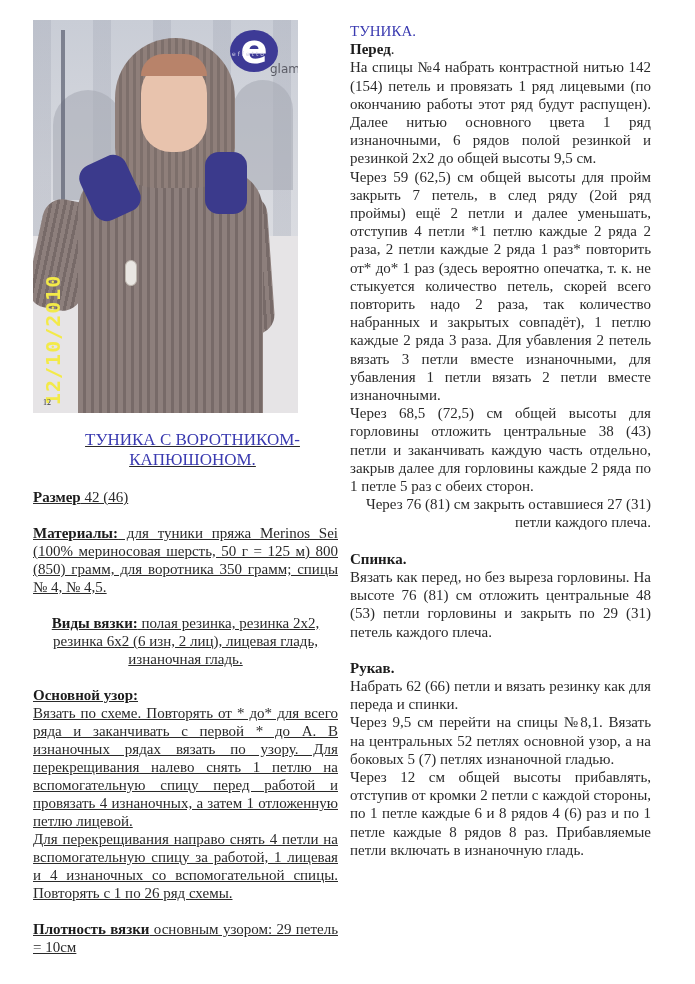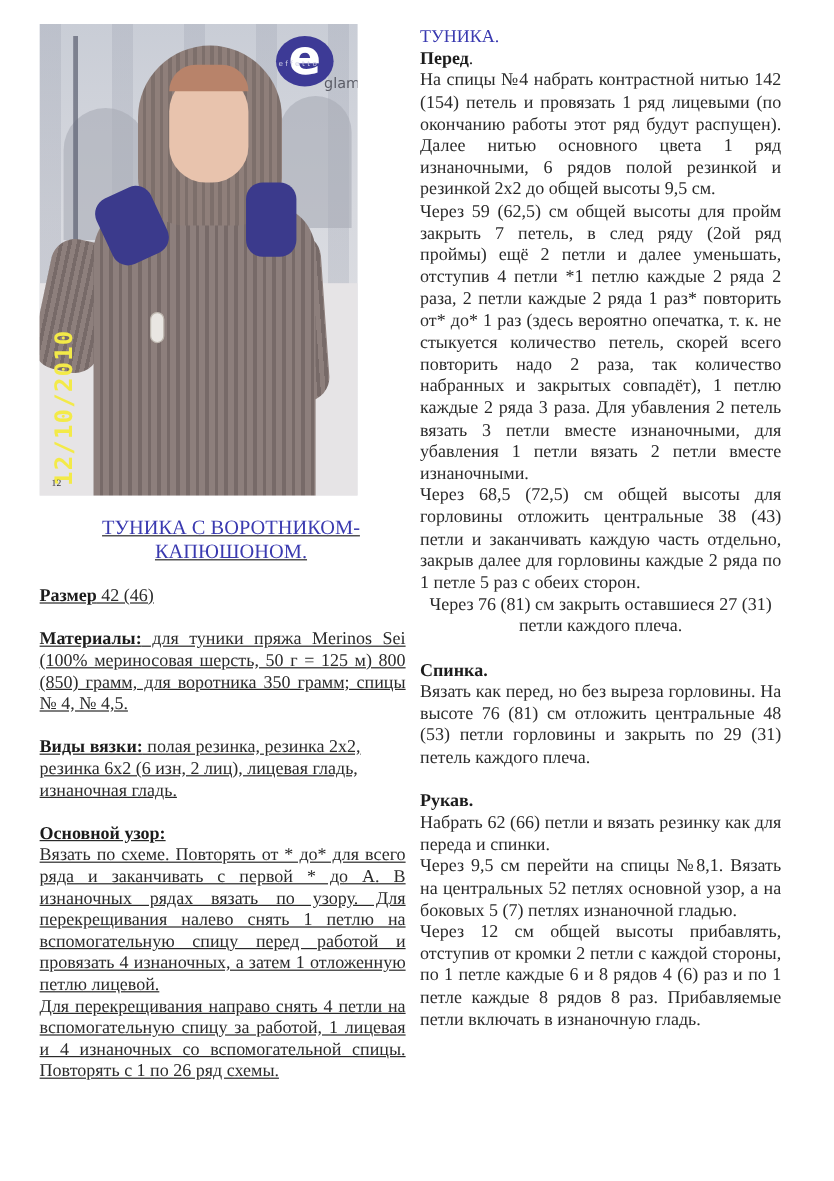--- a/index.html
+++ b/index.html
@@ -73,35 +73,36 @@
 
 <div class="left-col">
   <div class="title">
     <div>ТУНИКА С ВОРОТНИКОМ-</div>
     <div>КАПЮШОНОМ.</div>
   </div>
   <p><b>Размер</b><span> 42 (46)</span></p>
   <div class="gap"></div>
   <p><b>Материалы:</b><span> для туники пряжа Merinos Sei (100% мериносовая шерсть, 50 г = 125 м) 800 (850) грамм, для воротника 350 грамм; спицы № 4, № 4,5.</span></p>
   <div class="gap"></div>
-  <p style="text-align:left;"><b>Виды вязки:</b><span> полая резинка, резинка 2х2, резинка 6х2 (6 изн, 2 лиц), лицевая гладь, изнаночная гладь.</span></p>
+  <p style="text-align:center;"><b>Виды вязки:</b><span> полая резинка, резинка 2х2, резинка 6х2 (6 изн, 2 лиц), лицевая гладь, изнаночная гладь.</span></p>
   <div class="gap"></div>
   <p><b>Основной узор:</b></p>
   <p>Вязать по схеме. Повторять от * до* для всего ряда и заканчивать с первой * до А. В изнаночных рядах вязать по узору. Для перекрещивания налево снять 1 петлю на вспомогательную спицу перед работой и провязать 4 изнаночных, а затем 1 отложенную петлю лицевой.</p>
   <p>Для перекрещивания направо снять 4 петли на вспомогательную спицу за работой, 1 лицевая и 4 изнаночных со вспомогательной спицы. Повторять с 1 по 26 ряд схемы.</p>
   <div class="gap"></div>
+  <p><b>Плотность вязки</b><span> основным узором: 29 петель = 10см</span></p>
 </div>
 
 <div class="right-col">
   <div class="section-title">ТУНИКА.</div>
   <p><b>Перед</b>.</p>
   <p>На спицы №4 набрать контрастной нитью 142 (154) петель и провязать 1 ряд лицевыми (по окончанию работы этот ряд будут распущен). Далее нитью основного цвета 1 ряд изнаночными, 6 рядов полой резинкой и резинкой 2х2 до общей высоты 9,5 см.</p>
   <p>Через 59 (62,5) см общей высоты для пройм закрыть 7 петель, в след ряду (2ой ряд проймы) ещё 2 петли и далее уменьшать, отступив 4 петли *1 петлю каждые 2 ряда 2 раза, 2 петли каждые 2 ряда 1 раз* повторить от* до* 1 раз (здесь вероятно опечатка, т. к. не стыкуется количество петель, скорей всего повторить надо 2 раза, так количество набранных и закрытых совпадёт), 1 петлю каждые 2 ряда 3 раза. Для убавления 2 петель вязать 3 петли вместе изнаночными, для убавления 1 петли вязать 2 петли вместе изнаночными.</p>
   <p>Через 68,5 (72,5) см общей высоты для горловины отложить центральные 38 (43) петли и заканчивать каждую часть отдельно, закрыв далее для горловины каждые 2 ряда по 1 петле 5 раз с обеих сторон.</p>
-  <p style="text-align:center;">Через 76 (81) см закрыть оставшиеся 27 (31) петли каждого плеча.</p>
+  <p style="text-align:right;">Через 76 (81) см закрыть оставшиеся 27 (31) петли каждого плеча.</p>
   <div class="gap"></div>
   <p><b>Спинка.</b></p>
   <p>Вязать как перед, но без выреза горловины. На высоте 76 (81) см отложить центральные 48 (53) петли горловины и закрыть по 29 (31) петель каждого плеча.</p>
   <div class="gap"></div>
   <p><b>Рукав.</b></p>
   <p>Набрать 62 (66) петли и вязать резинку как для переда и спинки.</p>
   <p>Через 9,5 см перейти на спицы №8,1. Вязать на центральных 52 петлях основной узор, а на боковых 5 (7) петлях изнаночной гладью.</p>
   <p>Через 12 см общей высоты прибавлять, отступив от кромки 2 петли с каждой стороны, по 1 петле каждые 6 и 8 рядов 4 (6) раз и по 1 петле каждые 8 рядов 8 раз. Прибавляемые петли включать в изнаночную гладь.</p>
 </div>
 

